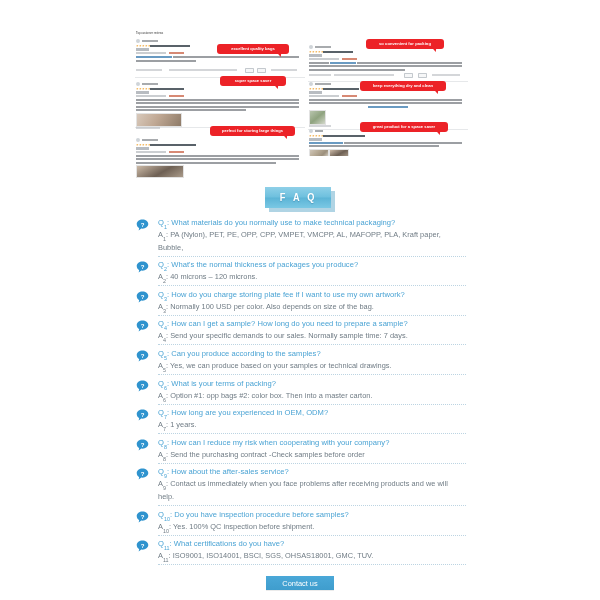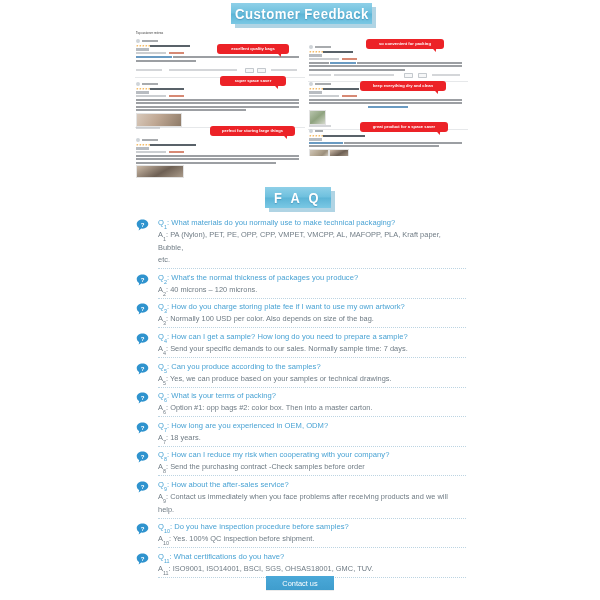--- a/index.html
+++ b/index.html
@@ -26,21 +26,21 @@
   .banner-inner{
     transform:scaleX(.88);
     white-space:nowrap;
   }
   #banner-feedback{
     left:231px;top:3px;width:141px;height:21px;
     font-size:15px;
   }
   #banner-faq{
     left:265px;top:187px;width:66px;height:21px;
-    font-size:14px;
+    font-size:10px;
   }
   #banner-faq .banner-inner{letter-spacing:3px;transform:scaleX(.92);}
 
   
   .reviews{position:absolute;top:31px;}
   #reviews-left{left:135px;width:170px;height:148px;}
   #reviews-right{left:308px;width:160px;height:125px;}
 
   .rev-panel{
     position:relative;width:100%;height:100%;
@@ -184,23 +184,20 @@
     display:flex;align-items:center;justify-content:center;
     cursor:pointer;
     box-shadow:0 1px 0 rgba(0,0,0,.08);
   }
 </style>
 </head>
 <body>
 
 <div class="page">
 
-  <div class="banner" id="banner-feedback">
-    <span class="banner-inner">Customer Feedback</span>
-  </div>
 
   <div class="reviews" id="reviews-left">
     <div class="rev-panel">
       <div class="rev-title">Top customer reviews</div>
 
       <div class="rev-block" style="top:8px;height:44px">
         <span class="rev-avatar"></span>
         <span class="rev-name"></span>
         <span class="rev-stars">
             <i></i>
@@ -359,21 +356,20 @@
   </div>
 
   <div class="faq" id="faq-list">
       <div class="faq-item">
         <span class="q-icon"><svg viewBox="0 0 32 32" width="13" height="13" aria-hidden="true">
             <path d="M16 1.5c7.8 0 14.2 4.9 14.2 11.1 0 6.1-6.4 11.1-14.2 11.1-1 0-2-.1-2.9-.2l-6.6 5.0 1.3-6.0C4.0 20.5 1.8 17.0 1.8 12.6 1.8 6.4 8.2 1.5 16 1.5z" fill="#2f93ce"></path>
             <text x="16" y="18.6" font-family="Liberation Sans, sans-serif" font-size="15" font-weight="bold" fill="#ffffff" text-anchor="middle">?</text>
           </svg></span>
         <div class="q-line"><span class="lbl">Q<sub>1</sub></span><span>: What materials do you normally use to make technical packaging?</span></div>
         <div class="a-line"><span class="lbl">A<sub>1</sub></span><span>: PA (Nylon), PET, PE, OPP, CPP, VMPET, VMCPP, AL, MAFOPP, PLA, Kraft paper, Bubble,</span></div>
-        <div class="a-line">etc.</div>
         <div class="divider"></div>
       </div>
       <div class="faq-item">
         <span class="q-icon"><svg viewBox="0 0 32 32" width="13" height="13" aria-hidden="true">
             <path d="M16 1.5c7.8 0 14.2 4.9 14.2 11.1 0 6.1-6.4 11.1-14.2 11.1-1 0-2-.1-2.9-.2l-6.6 5.0 1.3-6.0C4.0 20.5 1.8 17.0 1.8 12.6 1.8 6.4 8.2 1.5 16 1.5z" fill="#2f93ce"></path>
             <text x="16" y="18.6" font-family="Liberation Sans, sans-serif" font-size="15" font-weight="bold" fill="#ffffff" text-anchor="middle">?</text>
           </svg></span>
         <div class="q-line"><span class="lbl">Q<sub>2</sub></span><span>: What's the normal thickness of packages you produce?</span></div>
         <div class="a-line"><span class="lbl">A<sub>2</sub></span><span>: 40 microns – 120 microns.</span></div>
         <div class="divider"></div>
@@ -413,21 +409,21 @@
         <div class="q-line"><span class="lbl">Q<sub>6</sub></span><span>: What is your terms of packing?</span></div>
         <div class="a-line"><span class="lbl">A<sub>6</sub></span><span>: Option #1: opp bags  #2: color box. Then into a master carton.</span></div>
         <div class="divider"></div>
       </div>
       <div class="faq-item">
         <span class="q-icon"><svg viewBox="0 0 32 32" width="13" height="13" aria-hidden="true">
             <path d="M16 1.5c7.8 0 14.2 4.9 14.2 11.1 0 6.1-6.4 11.1-14.2 11.1-1 0-2-.1-2.9-.2l-6.6 5.0 1.3-6.0C4.0 20.5 1.8 17.0 1.8 12.6 1.8 6.4 8.2 1.5 16 1.5z" fill="#2f93ce"></path>
             <text x="16" y="18.6" font-family="Liberation Sans, sans-serif" font-size="15" font-weight="bold" fill="#ffffff" text-anchor="middle">?</text>
           </svg></span>
         <div class="q-line"><span class="lbl">Q<sub>7</sub></span><span>: How long are you experienced in OEM, ODM?</span></div>
-        <div class="a-line"><span class="lbl">A<sub>7</sub></span><span>: 18 years.</span></div>
+        <div class="a-line"><span class="lbl">A<sub>7</sub></span><span>: 1 years.</span></div>
         <div class="divider"></div>
       </div>
       <div class="faq-item">
         <span class="q-icon"><svg viewBox="0 0 32 32" width="13" height="13" aria-hidden="true">
             <path d="M16 1.5c7.8 0 14.2 4.9 14.2 11.1 0 6.1-6.4 11.1-14.2 11.1-1 0-2-.1-2.9-.2l-6.6 5.0 1.3-6.0C4.0 20.5 1.8 17.0 1.8 12.6 1.8 6.4 8.2 1.5 16 1.5z" fill="#2f93ce"></path>
             <text x="16" y="18.6" font-family="Liberation Sans, sans-serif" font-size="15" font-weight="bold" fill="#ffffff" text-anchor="middle">?</text>
           </svg></span>
         <div class="q-line"><span class="lbl">Q<sub>8</sub></span><span>: How can I reduce my risk when cooperating with your company?</span></div>
         <div class="a-line"><span class="lbl">A<sub>8</sub></span><span>: Send the purchasing contract  -Check samples before order</span></div>
         <div class="divider"></div>

